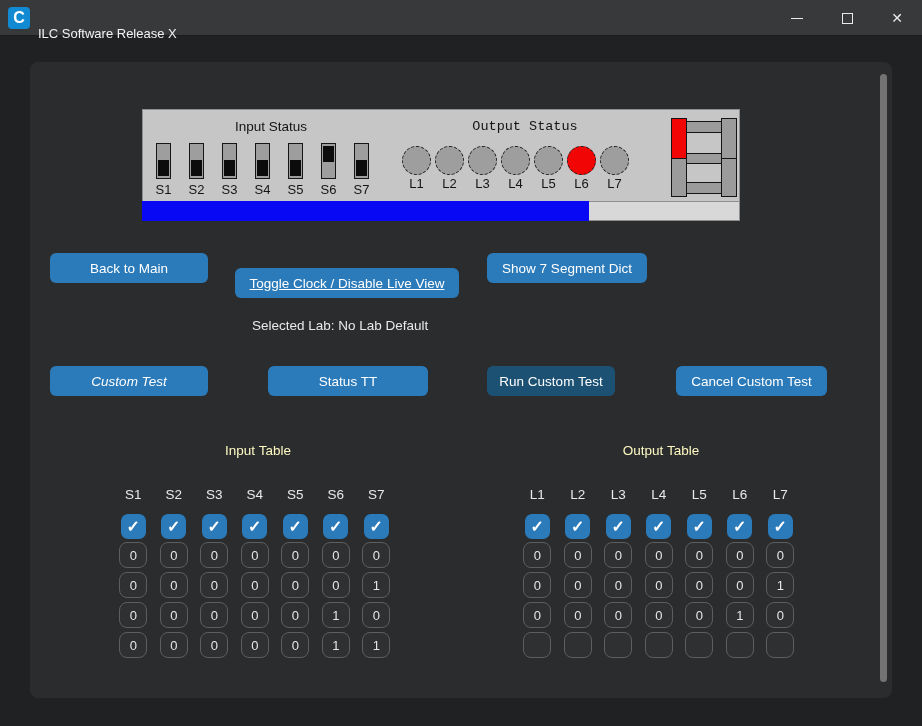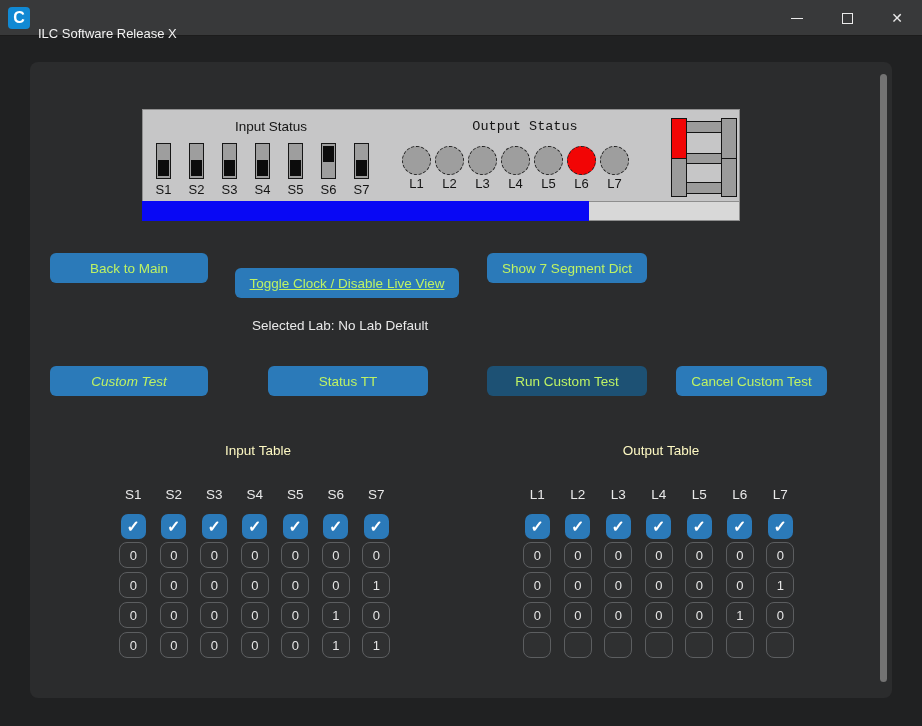--- a/index.html
+++ b/index.html
@@ -56,30 +56,30 @@
   .seg-g { left:15px; top:35px; width:36px; height:11px; }
   .seg-d { left:15px; top:64px; width:36px; height:12px; }
 
   
   .progress { position:absolute; left:142px; top:201px; width:598px; height:20px;
               background:#d8d8d8; border:1px solid #8e8e8e; }
   .progress-fill { position:absolute; left:-1px; top:-1px; bottom:-1px; background:#0808f5; }
 
   
   .btn { position:absolute; height:30px; border:none; border-radius:6px; background:#2b7ab9;
-         color:#bef264; font-size:13.5px; font-family:inherit; display:flex;
+         color:#ffffff; font-size:13.5px; font-family:inherit; display:flex;
          align-items:center; justify-content:center; cursor:pointer; }
   .btn.dark { background:#1d5174; }
   #btn-back   { left:50px;  top:253px; width:158px; }
   #btn-toggle { left:235px; top:268px; width:224px;text-decoration:underline; }
   #btn-show7  { left:487px; top:253px; width:160px; }
   #btn-testlab{ left:50px;  top:311px; width:158px; }
   #btn-custom { left:50px;  top:366px; width:158px;font-style:italic; }
   #btn-default{ left:268px; top:366px; width:160px; }
-  #btn-run    { left:487px; top:366px; width:160px; }
+  #btn-run    { left:487px; top:366px; width:128px; }
   #btn-cancel { left:676px; top:366px; width:151px; }
 
   .selected-lab { position:absolute; left:252px; top:311px; height:30px; line-height:30px;
                   color:#e9e9e9; font-size:13.5px; }
 
   
   .table-title { position:absolute; top:443px; width:160px; text-align:center;
                  color:#fef9c3; font-size:13.5px; }
   #input-table-title  { left:178px; }
   #output-table-title { left:581px; }

